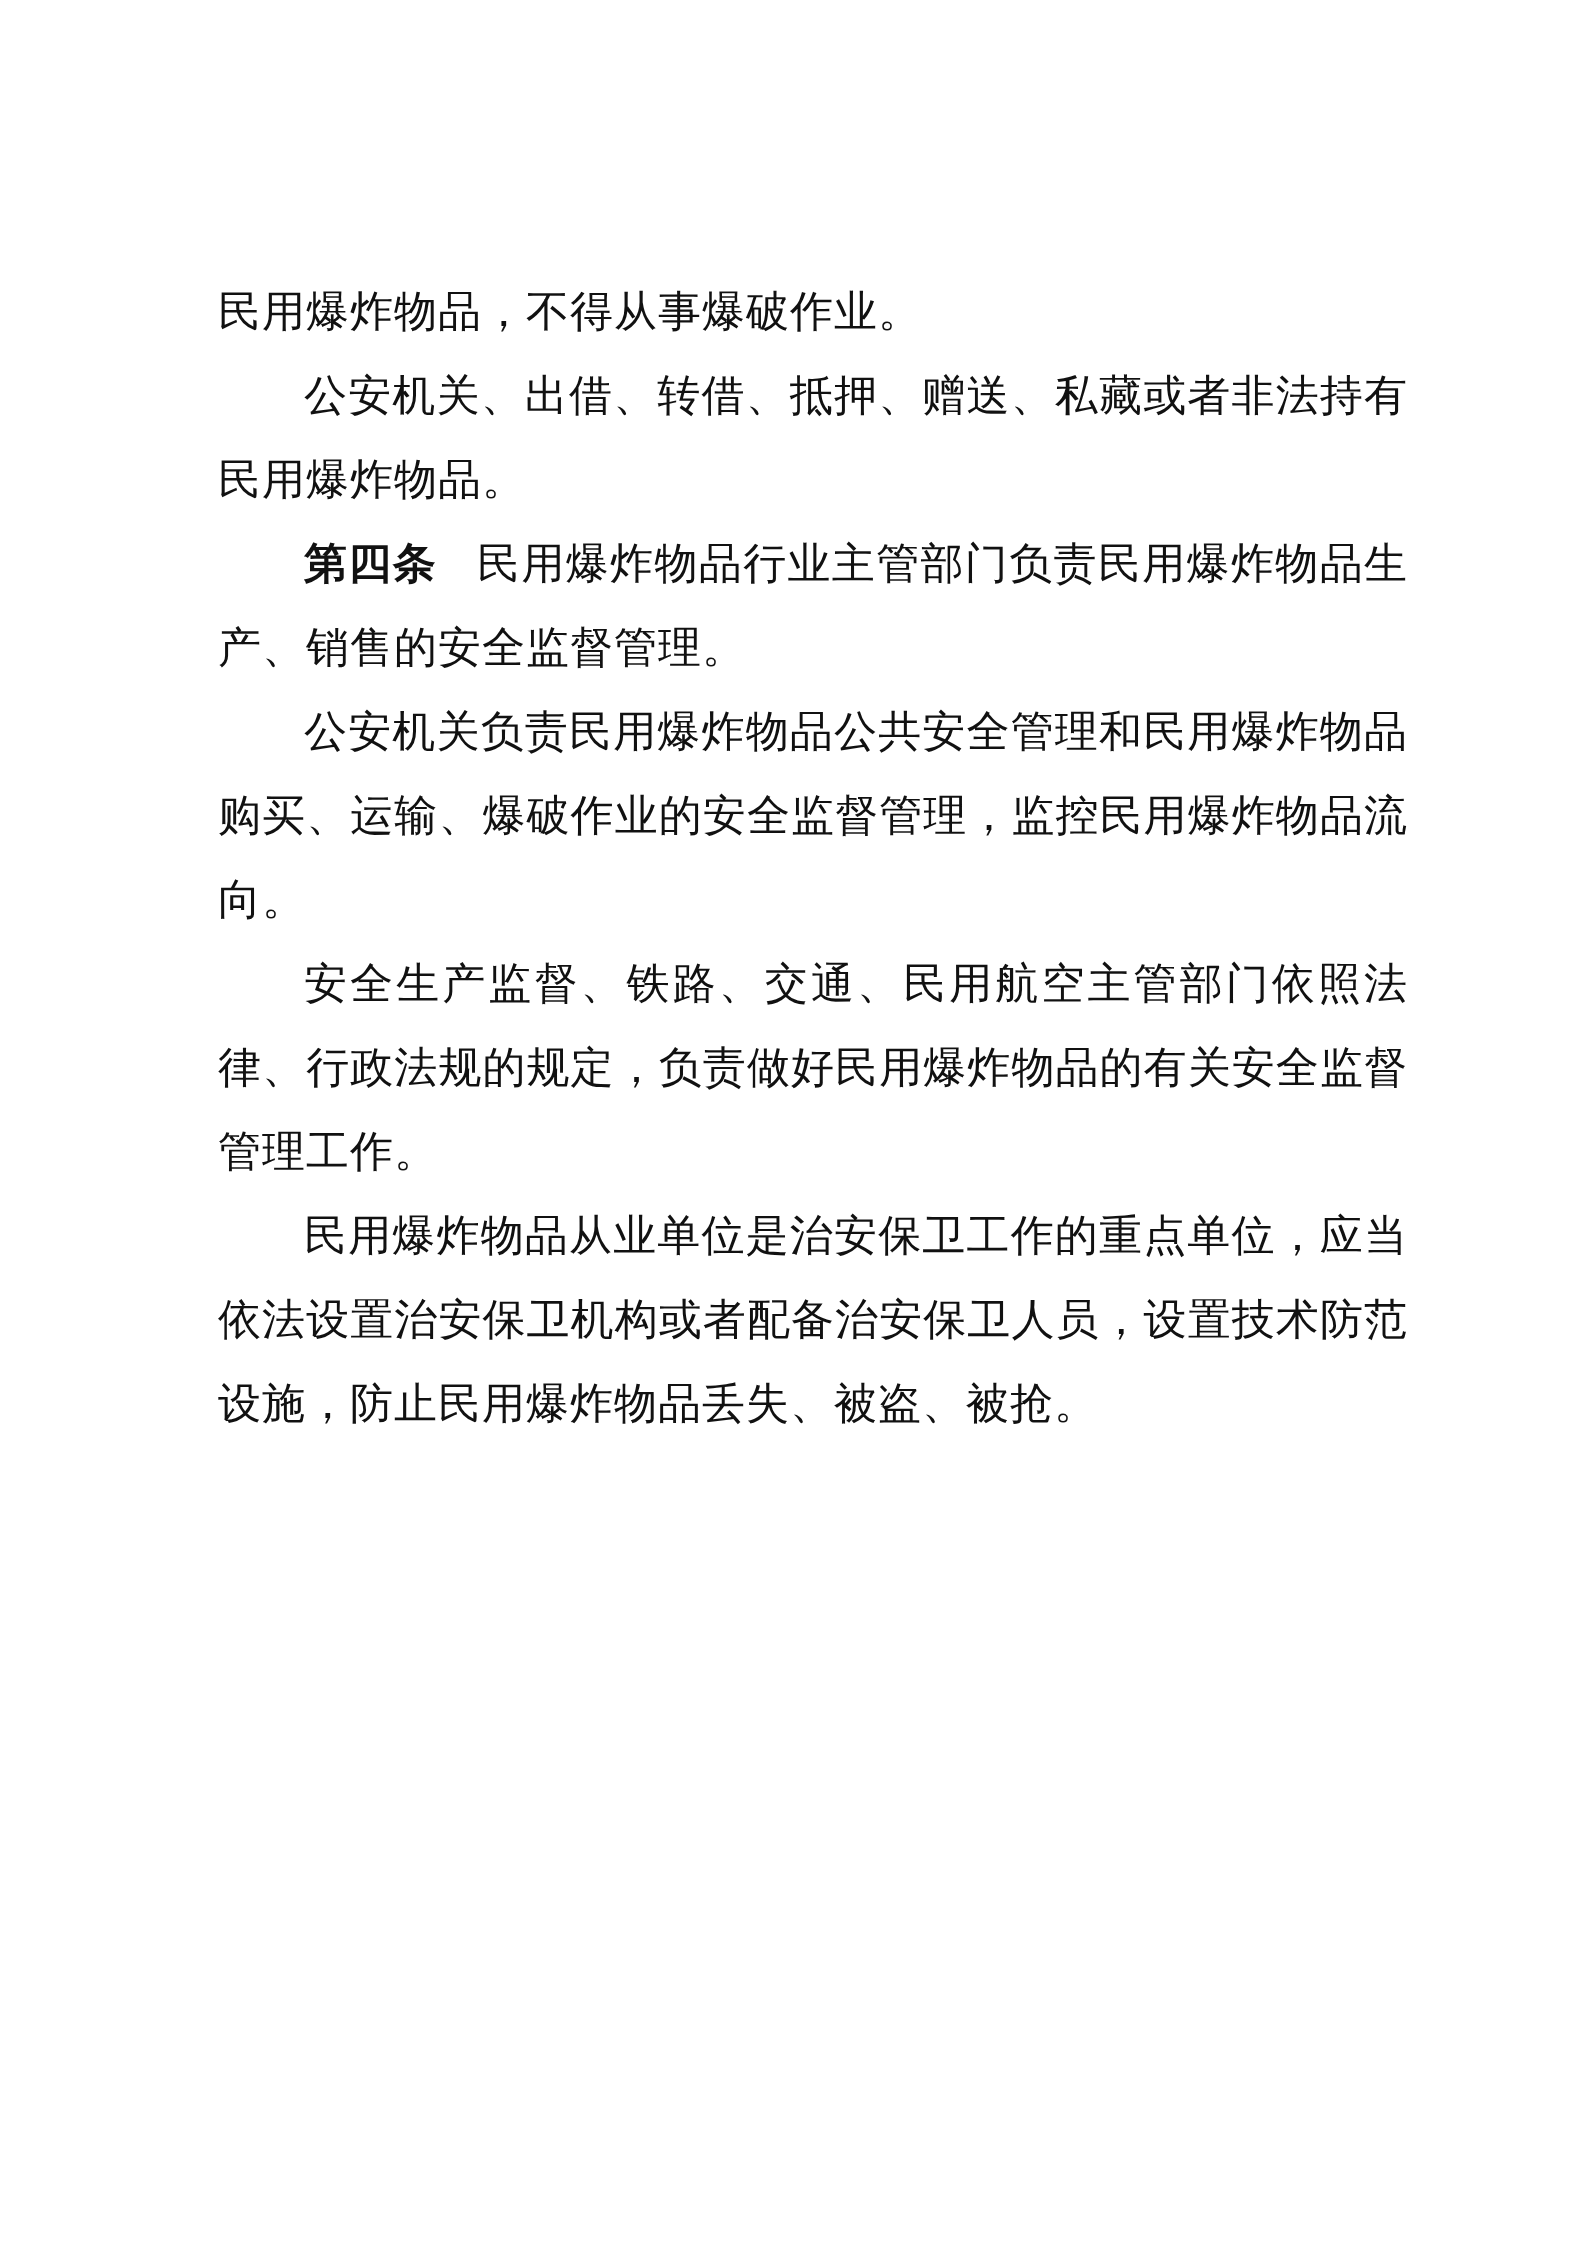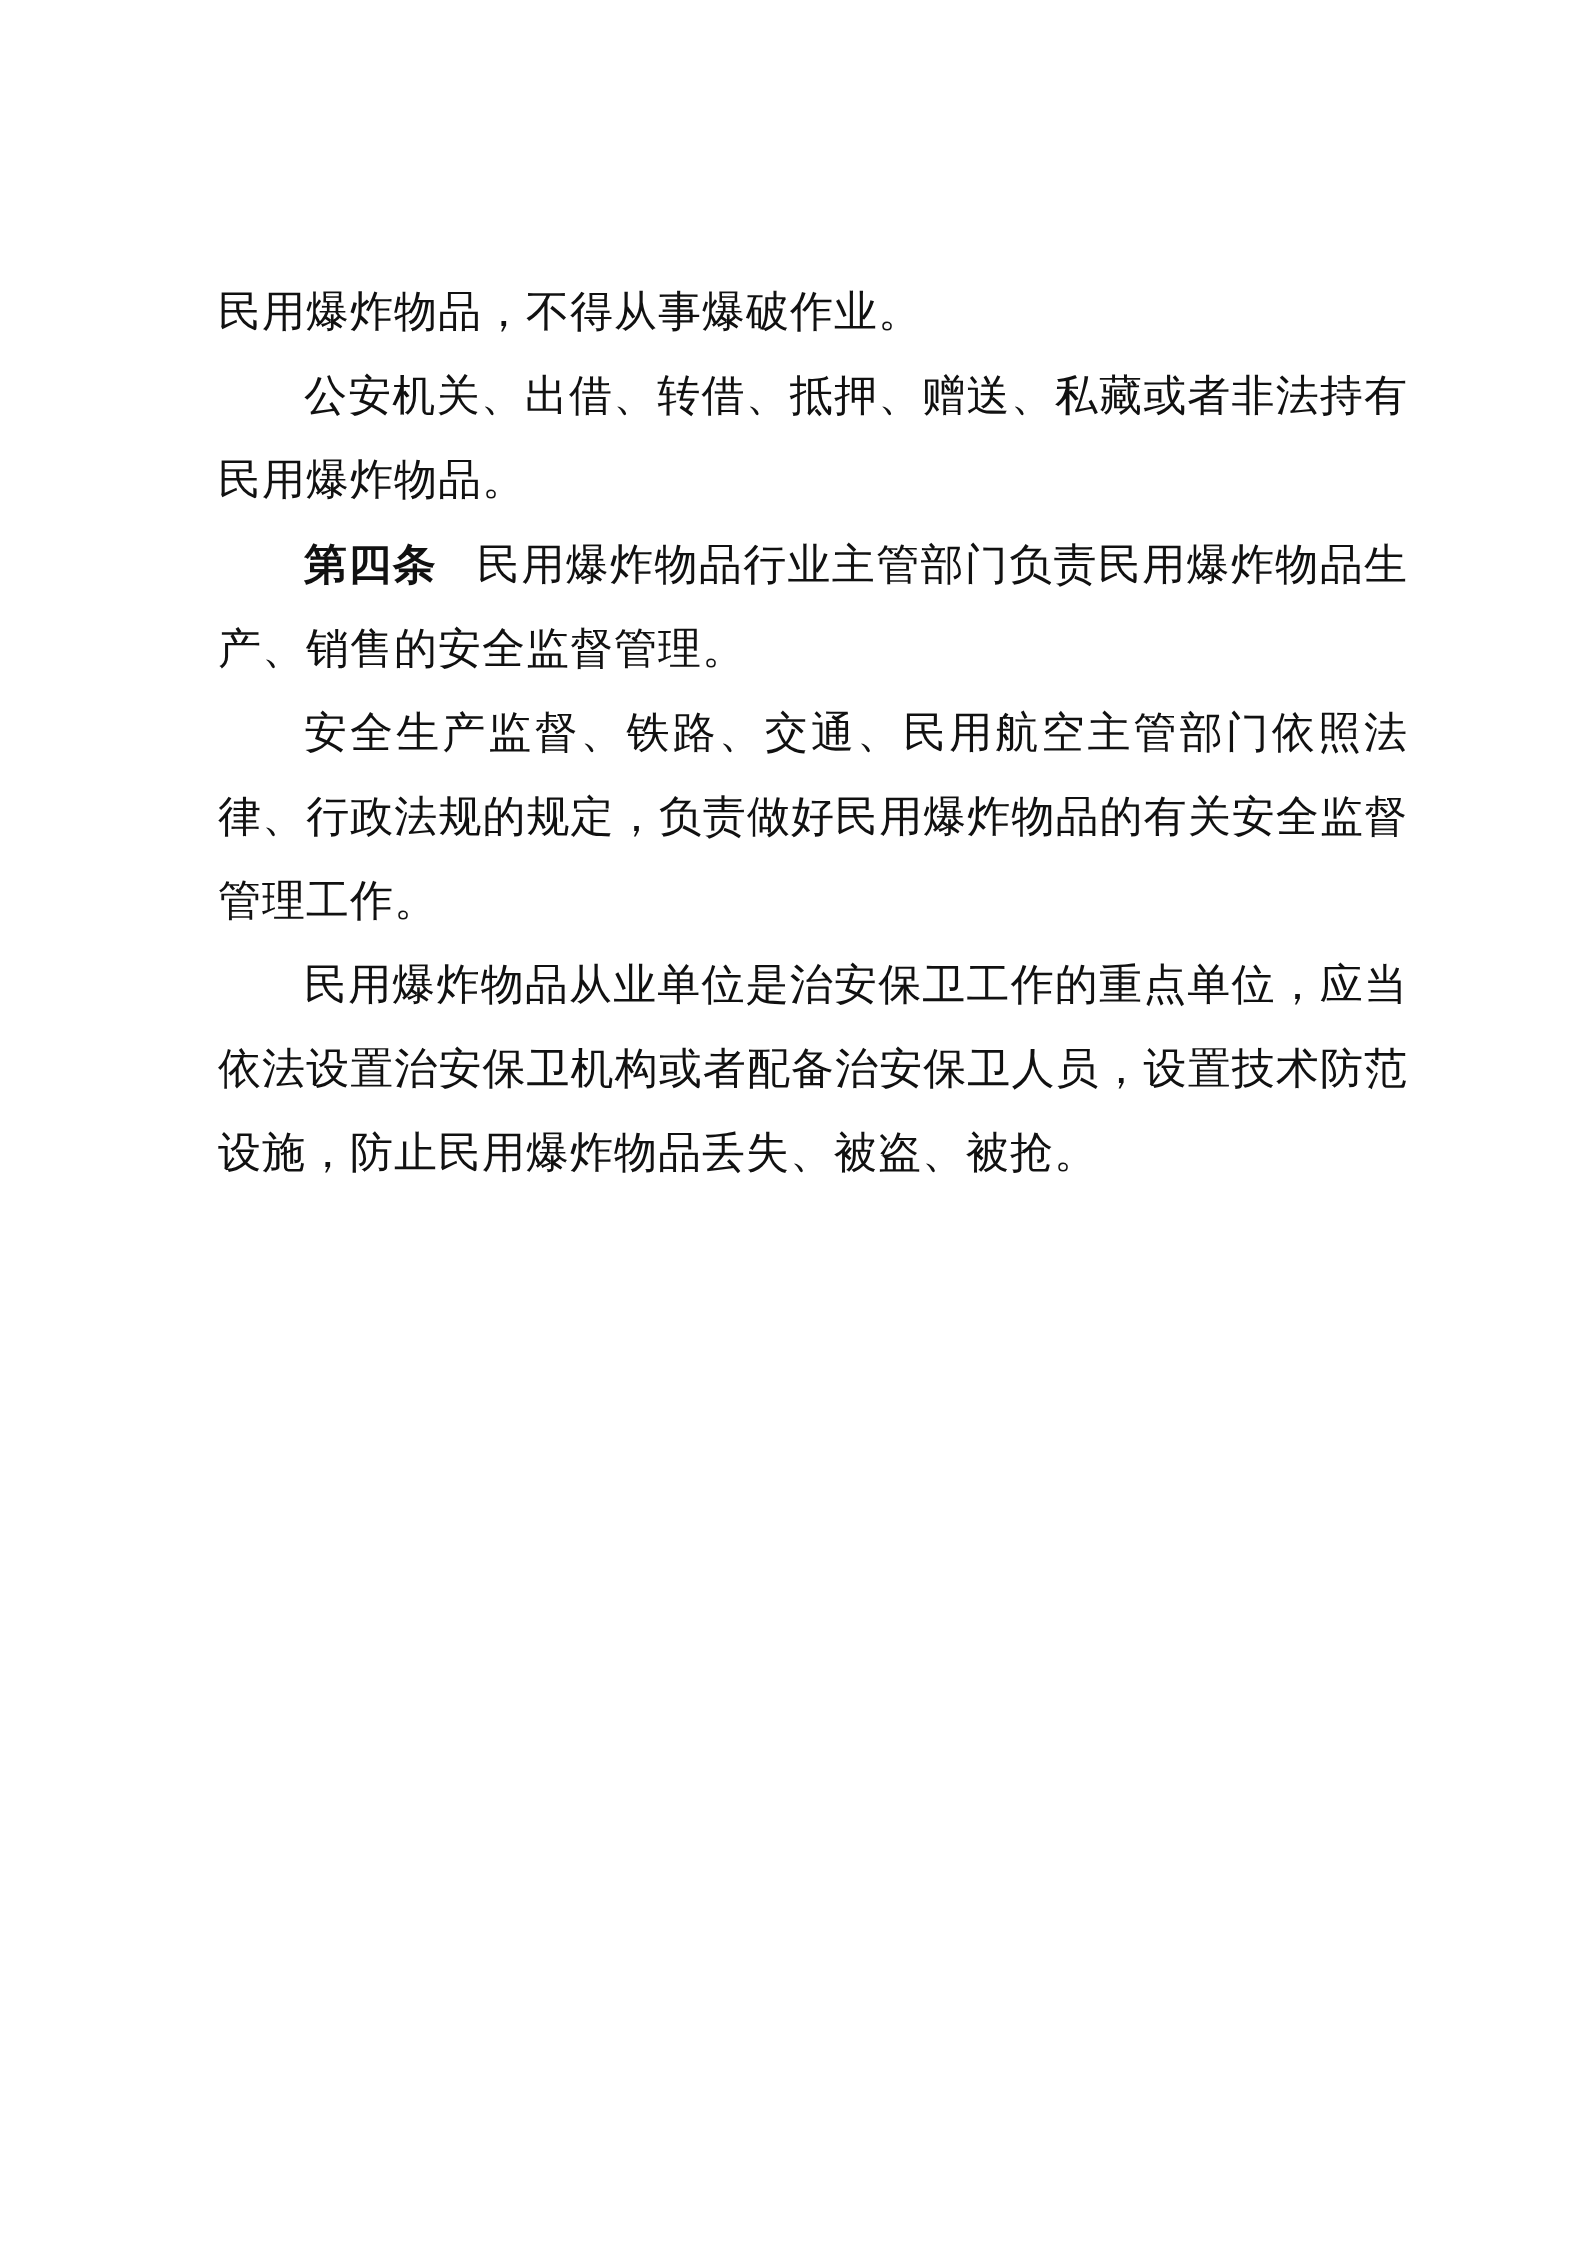--- a/index.html
+++ b/index.html
@@ -31,21 +31,21 @@
     text-justify: inter-character;
     letter-spacing: 1px;
     word-break: break-all;
     color: #111111;
   }
   .para.indent {
     text-indent: 86px;
   }
   .para .lead {
     font-weight: bold;
-    font-family: Liberation Sans, sans-serif;
+    font-family: Liberation Serif, serif;
     margin-right: 40px;
   }
   .page-number {
     position: absolute;
     left: 210px;
     top: 2082px;
     font-size: 30px;
     line-height: 40px;
     letter-spacing: 4px;
     color: #111111;
@@ -53,17 +53,18 @@
   }
 </style>
 </head>
 <body>
 
 <div class="page">
   <div class="content" id="paragraphs">
       <p class="para"><span>民用爆炸物品，不得从事爆破作业。</span></p>
       <p class="para indent"><span>公安机关、出借、转借、抵押、赠送、私藏或者非法持有民用爆炸物品。</span></p>
       <p class="para indent"><span class="lead">第四条</span><span>民用爆炸物品行业主管部门负责民用爆炸物品生产、销售的安全监督管理。</span></p>
+      <p class="para indent"><span>公安机关负责民用爆炸物品公共安全管理和民用爆炸物品购买、运输、爆破作业的安全监督管理，监控民用爆炸物品流向。</span></p>
       <p class="para indent"><span>安全生产监督、铁路、交通、民用航空主管部门依照法律、行政法规的规定，负责做好民用爆炸物品的有关安全监督管理工作。</span></p>
       <p class="para indent"><span>民用爆炸物品从业单位是治安保卫工作的重点单位，应当依法设置治安保卫机构或者配备治安保卫人员，设置技术防范设施，防止民用爆炸物品丢失、被盗、被抢。</span></p>
     </div>
   <div class="page-number">- 2 -</div>
 </div>
 
 </body></html>

